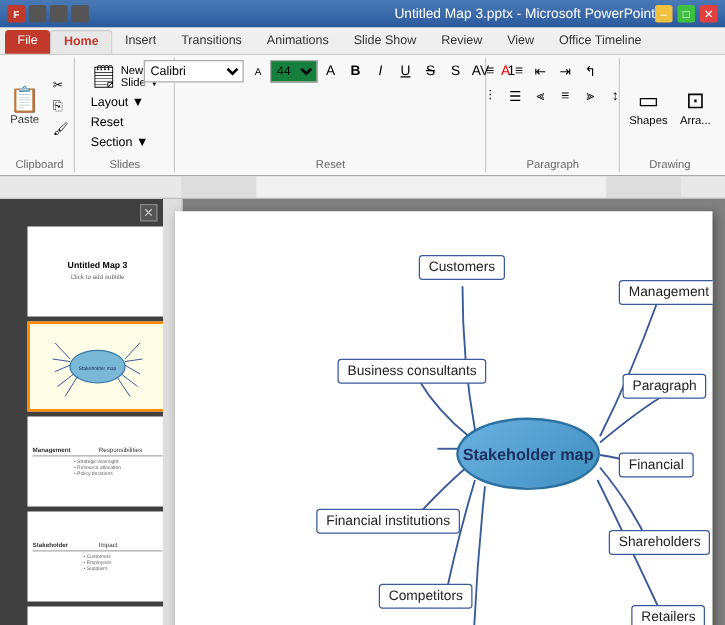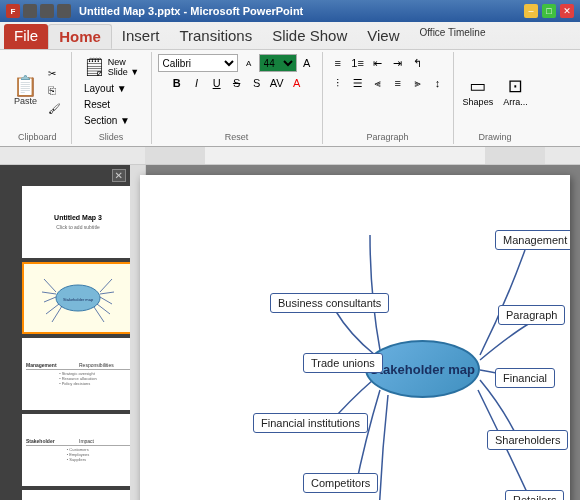--- a/index.html
+++ b/index.html
@@ -8,33 +8,33 @@
     
     .title-bar {
       background: linear-gradient(to bottom, #4a7ab5, #2a5a9e);
       height: 22px;
       display: flex;
       align-items: center;
       padding: 0 6px;
       color: white;
       font-size: 11px;
     }
-    .title-bar-text { flex: 1; text-align: left; font-weight: bold; }
+    .title-bar-text { flex: 1; text-align: right; }
     .title-bar-icons { display: flex; gap: 4px; }
     .title-bar-btn { width: 14px; height: 14px; border-radius: 2px; display: flex; align-items: center; justify-content: center; font-size: 9px; cursor: pointer; }
     .btn-minimize { background: #f0c040; }
     .btn-restore { background: #40c040; }
     .btn-close { background: #e04040; }
 
     
     .ribbon { background: linear-gradient(to bottom, #f0f0f0, #e0e0e0); border-bottom: 1px solid #aaa; }
     .ribbon-tabs { display: flex; background: transparent; padding-top: 2px; padding-left: 4px; }
     .ribbon-tab {
       padding: 3px 10px;
-      font-size: 15px;
+      font-size: 10px;
       cursor: pointer;
       border-top-left-radius: 3px;
       border-top-right-radius: 3px;
       color: #333;
     }
     .ribbon-tab.active { background: #e8e8e8; color: #c0392b; font-weight: bold; border: 1px solid #ccc; border-bottom: 1px solid #e8e8e8; }
     .ribbon-tab.file { background: #c0392b; color: white; padding: 3px 10px; border-radius: 3px 3px 0 0; }
     .ribbon-content { background: #f8f8f8; border-top: 1px solid #ccc; padding: 2px 4px; display: flex; align-items: stretch; min-height: 68px; }
     .ribbon-group { display: flex; flex-direction: column; align-items: center; border-right: 1px solid #ccc; padding: 2px 6px; min-width: 50px; position: relative; }
     .ribbon-group-label { font-size: 9px; color: #666; position: absolute; bottom: 2px; }
@@ -120,21 +120,23 @@
     <div class="title-bar-btn btn-close">✕</div>
   </div>
 </div>
 
 <div class="ribbon">
   <div class="ribbon-tabs">
     <div class="ribbon-tab file">File</div>
     <div class="ribbon-tab active">Home</div>
     <div class="ribbon-tab">Insert</div>
     <div class="ribbon-tab">Transitions</div>
+    <div class="ribbon-tab">Animations</div>
     <div class="ribbon-tab">Slide Show</div>
+    <div class="ribbon-tab">Review</div>
     <div class="ribbon-tab">View</div>
     <div class="ribbon-tab" style="font-size:10px;">Office Timeline</div>
   </div>
 
   <div class="ribbon-content">
 
     <div class="ribbon-group">
       <div class="ribbon-group-content">
         <div class="ribbon-btn">
           <div class="icon">📋</div>
@@ -161,21 +163,21 @@
           </div>
         </div>
         <div class="ribbon-small-btn">Layout ▼</div>
         <div class="ribbon-small-btn">Reset</div>
         <div class="ribbon-small-btn">Section ▼</div>
       </div>
       <div class="ribbon-group-label">Slides</div>
     </div>
 
     <div class="ribbon-group" style="min-width:140px;">
-      <div class="ribbon-group-content" style="flex-direction:column;align-items:center;gap:2px;padding-bottom:14px;">
+      <div class="ribbon-group-content" style="flex-direction:row;align-items:flex-start;gap:2px;padding-bottom:14px;">
         <div class="font-row">
           <select class="font-select"><option>Calibri</option></select>
           <div style="display:flex;gap:1px;">
             <div class="format-btn" style="font-size:8px;">A</div>
             <select class="font-size-select"><option>44</option></select>
             <div class="format-btn">A</div>
           </div>
         </div>
         <div class="font-row">
           <div class="format-btn bold">B</div>
@@ -351,26 +353,26 @@
 
         <path d="M 340 205 Q 365 235 380 268" stroke="#3a5a9a" stroke-width="1.5" fill="none"></path>
 
         <path d="M 338 215 Q 365 270 392 328" stroke="#3a5a9a" stroke-width="1.5" fill="none"></path>
       </svg>
 
       <div class="node-center" style="left:225px;top:165px;width:115px;height:58px;">
         <span>Stakeholder map</span>
       </div>
 
+      <div class="node-box" style="left:195px;top:35px;">
+        <span>Customers</span>
+      </div>
       <div class="node-box" style="left:130px;top:118px;">
         <span>Business consultants</span>
       </div>
-      <div class="node-box" style="left:163px;top:178px;">
-        <span>Trade unions</span>
-      </div>
       <div class="node-box" style="left:113px;top:238px;">
         <span>Financial institutions</span>
       </div>
       <div class="node-box" style="left:163px;top:298px;">
         <span>Competitors</span>
       </div>
 
       <div class="node-box" style="left:355px;top:55px;">
         <span>Management</span>
       </div>

